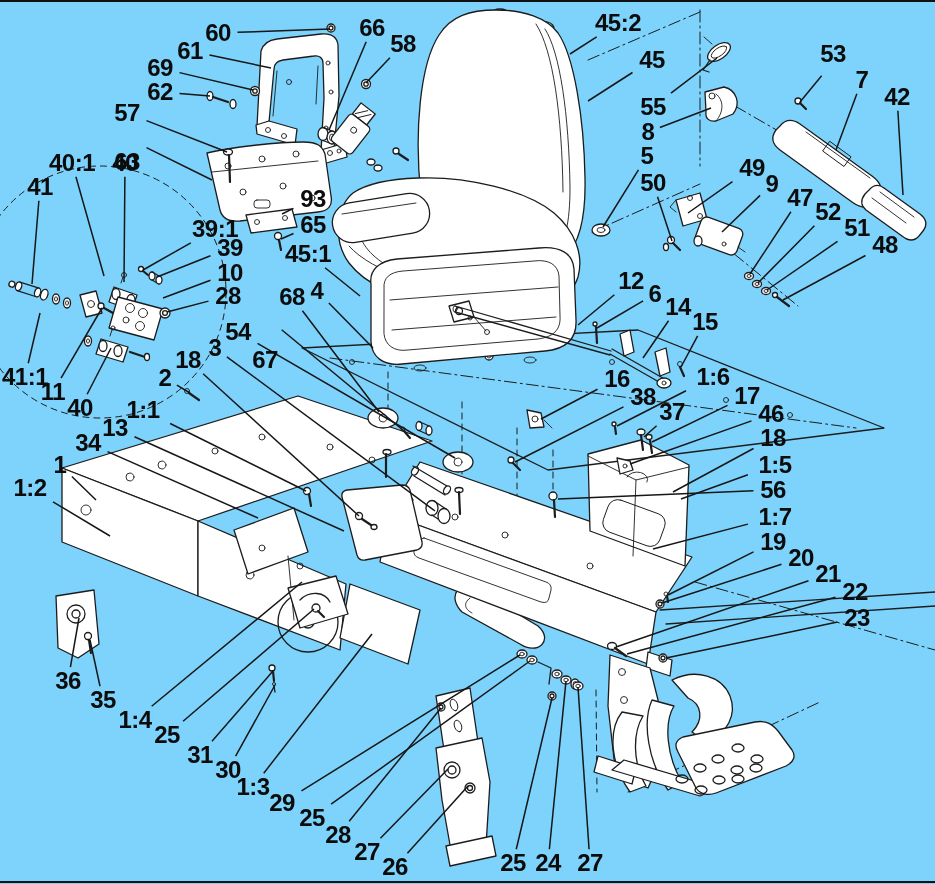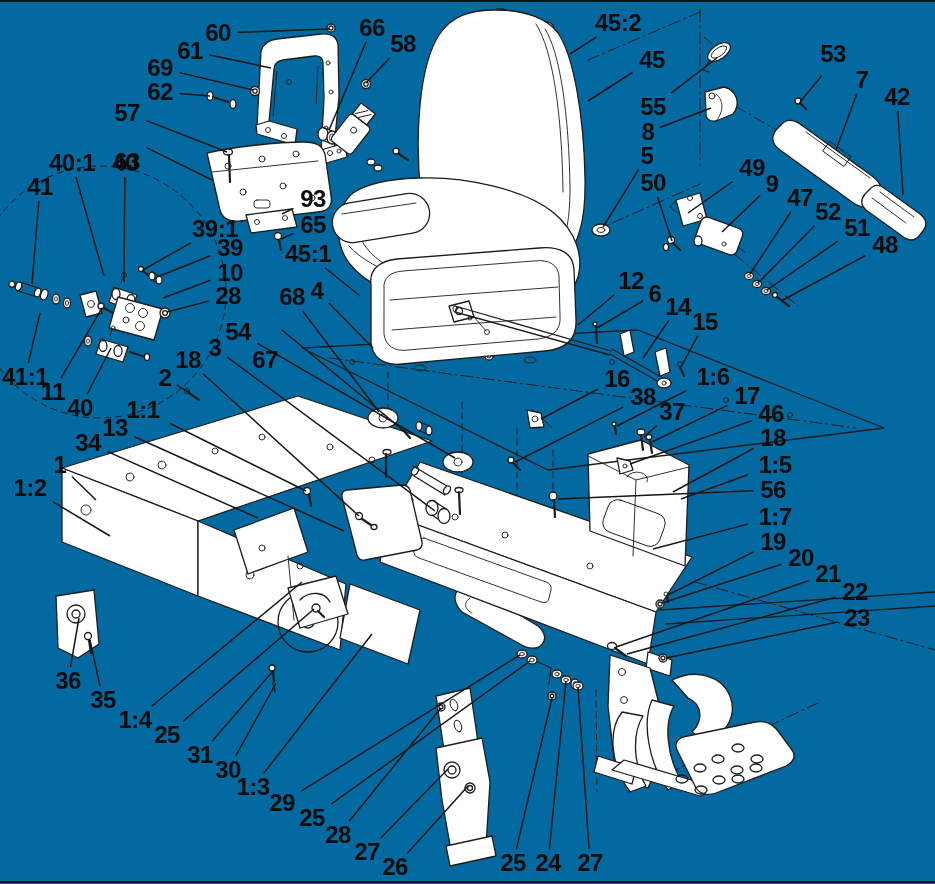--- a/index.html
+++ b/index.html
@@ -1,16 +1,16 @@
 <!DOCTYPE html>
 <html><head>
 <meta charset="utf-8">
 <style>
   html,body{margin:0;padding:0;background:#fff;}
-  .stage{position:relative;width:935px;height:884px;background:#0369a1;overflow:hidden;
+  .stage{position:relative;width:935px;height:884px;background:#7dd3fc;overflow:hidden;
          font-family:"Liberation Sans",sans-serif;}
   .edge{position:absolute;left:0;width:935px;height:0;border-top:2px solid #111;}
   .edge.top{top:0}.edge.bottom{top:881px}
   svg{position:absolute;left:0;top:0;}
   #art *{stroke:#1c1c1c;stroke-width:1.3;fill:none;stroke-linejoin:round;stroke-linecap:round;}
   #art .fw{fill:#ffffff;}
   #art .thin{stroke-width:0.9;}
   #art .bold{stroke-width:2.2;}
   #art .dash{stroke-dasharray:6 5;stroke-width:1;}
   #art .dashdot{stroke-dasharray:12 4 2 4;stroke-width:1;}

